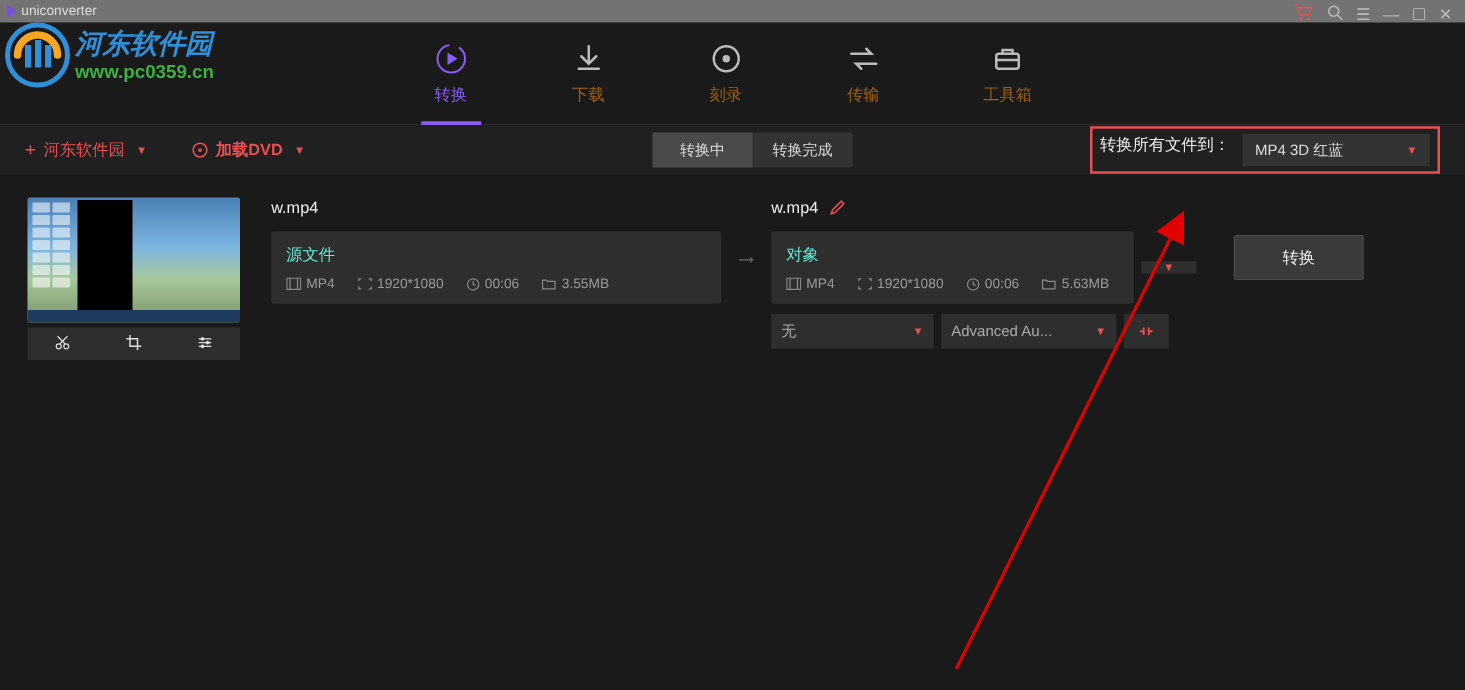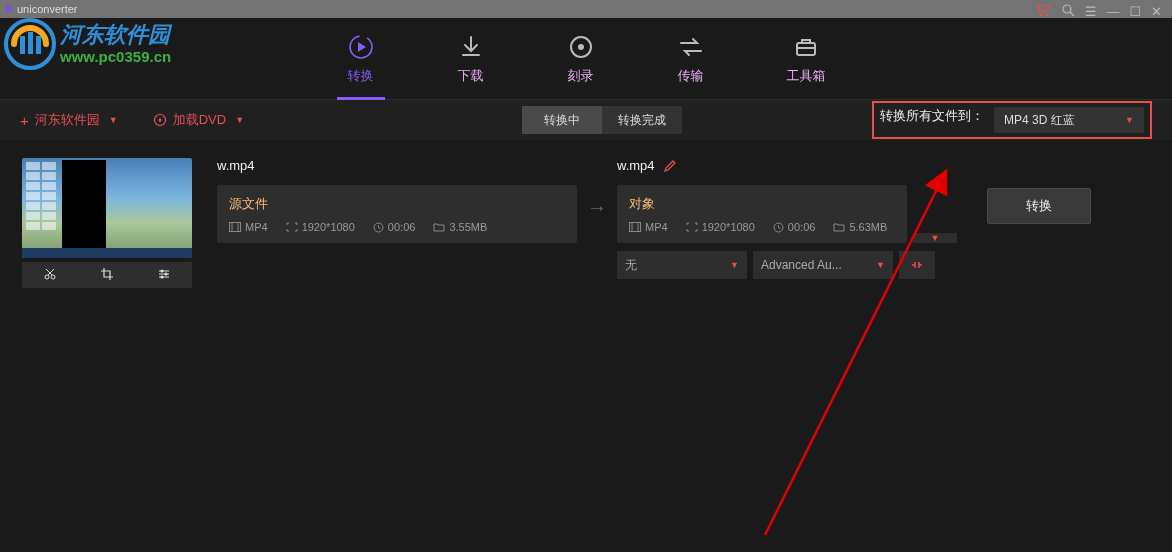--- a/index.html
+++ b/index.html
@@ -60,21 +60,21 @@
     justify-content: center;
     gap: 82px;
     border-bottom: 1px solid #2b2b2b;
     position: relative;
   }
   .nav-item {
     display: flex;
     flex-direction: column;
     align-items: center;
     gap: 6px;
-    color: #f0abfc;
+    color: #a16207;
     cursor: pointer;
     font-size: 13px;
     position: relative;
   }
   .nav-item.active { color: #8a5cf6; }
   .nav-item.active::after {
     content: "";
     position: absolute;
     bottom: -15px;
     left: -10px; right: -10px;
@@ -102,20 +102,21 @@
   .add-file .plus { font-size: 15px; }
   .chev { font-size: 9px; color: #e94e50; margin-left: 3px; }
   .load-dvd {
     display: flex;
     align-items: center;
     gap: 6px;
     margin-left: 35px;
     color: #e94e50;
     cursor: pointer;
     font-size: 13px;
+    font-weight: bold;
   }
   .seg {
     margin-left: auto;
     margin-right: 190px;
     display: flex;
     height: 28px;
     border-radius: 2px;
     background: #333;
   }
   .seg-btn {
@@ -195,38 +196,38 @@
   .thumb-wrap { position: relative; margin-right: 15px; }
 
   .src-col { width: 370px; padding-left: 10px; }
   .filename-line { display: flex; align-items: center; gap: 8px; margin-bottom: 12px; }
   .filename { color: #eee; font-size: 13px; }
   .info-card {
     background: #2e2e2e;
     border-radius: 2px;
     padding: 10px 12px;
   }
-  .card-title { color: #fdba74; font-size: 13px; margin-bottom: 8px; font-family: Liberation Mono, monospace; }
+  .card-title { color: #5eead4; font-size: 13px; margin-bottom: 8px; font-family: Liberation Mono, monospace; }
   .meta-row { display: flex; align-items: center; gap: 18px; color: #9a9a9a; font-size: 11px; }
   .meta-item { display: flex; align-items: center; gap: 4px; }
 
   .arrow-col {
     width: 40px;
     display: flex;
     align-items: center;
     justify-content: center;
     margin-top: 36px;
     color: #666;
     font-size: 20px;
   }
 
   .tgt-col { width: 340px; }
   .tgt-head { display: flex; align-items: center; gap: 8px; margin-bottom: 12px; }
   .edit-icon svg { display: block; }
-  .tgt-card-row { display: flex; align-items: flex-end; gap: 6px; }
+  .tgt-card-row { display: flex; align-items: center; gap: 6px; }
   .tgt-card {
     flex: 1;
     background: #2e2e2e;
     border-radius: 2px;
     padding: 10px 12px;
   }
   .fmt-select {
     width: 44px;
     background: #2e2e2e;
     display: flex;

